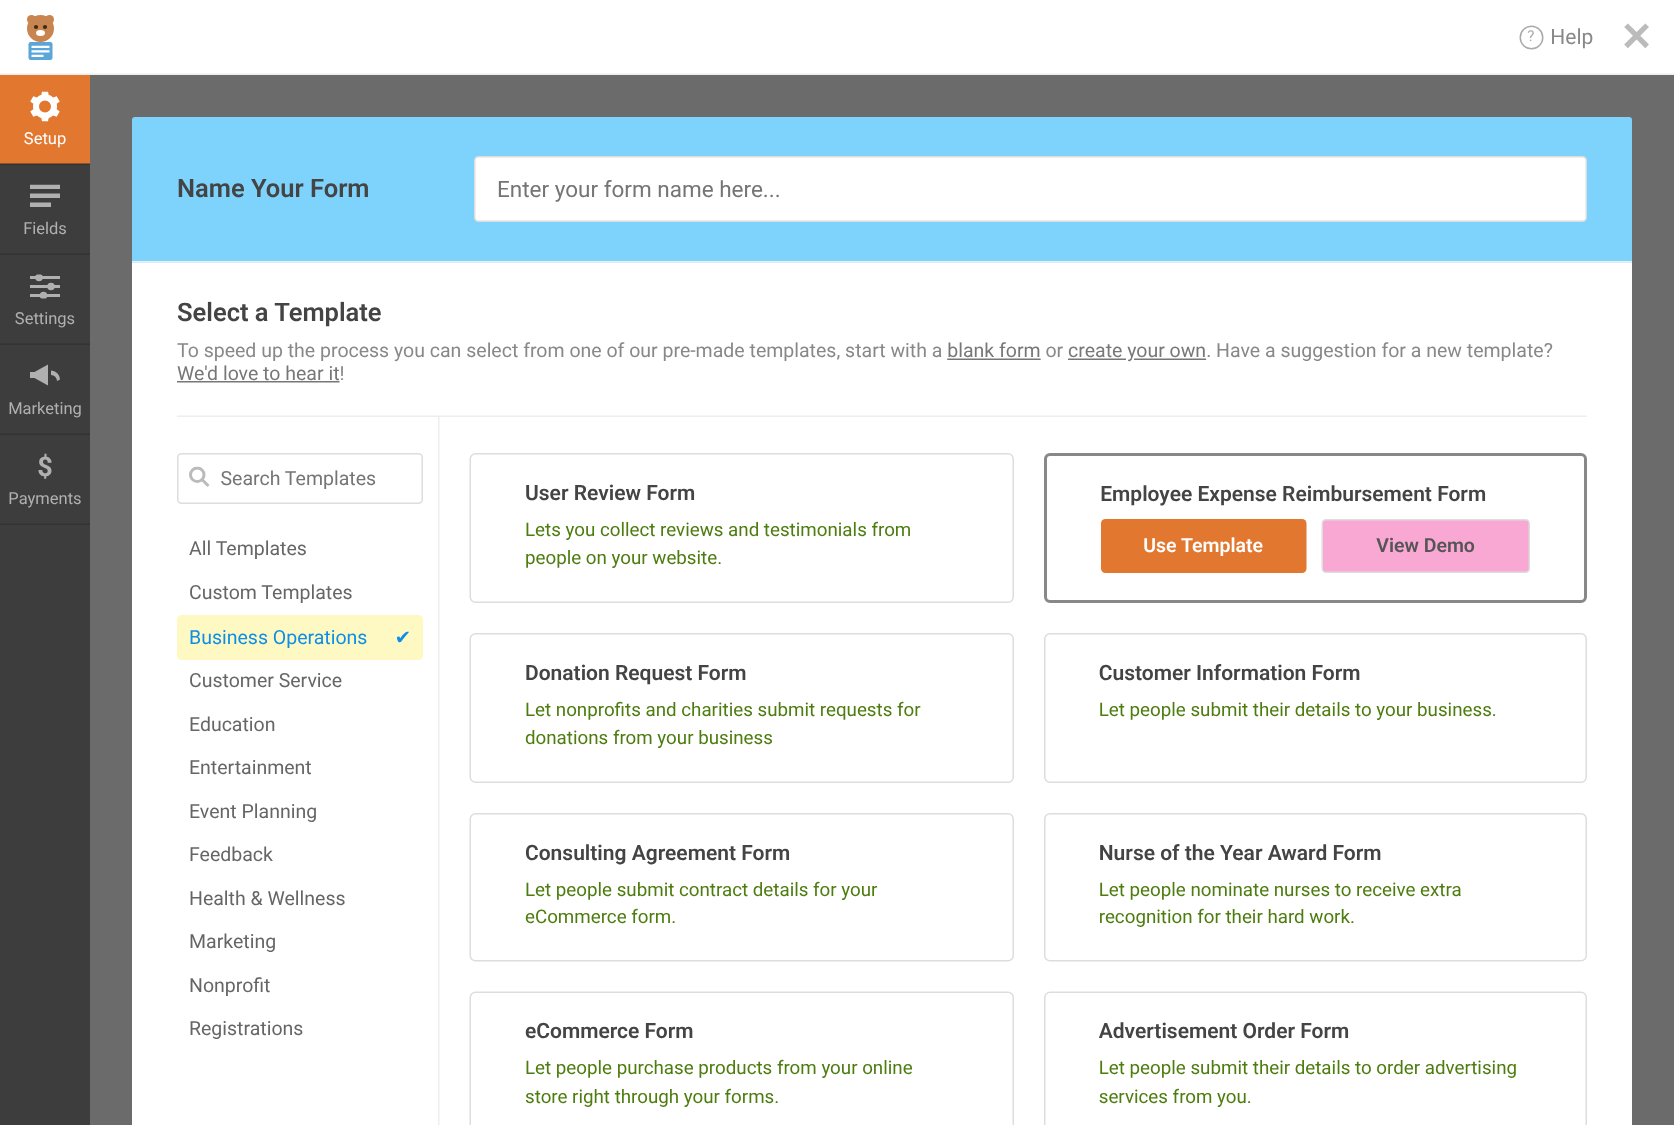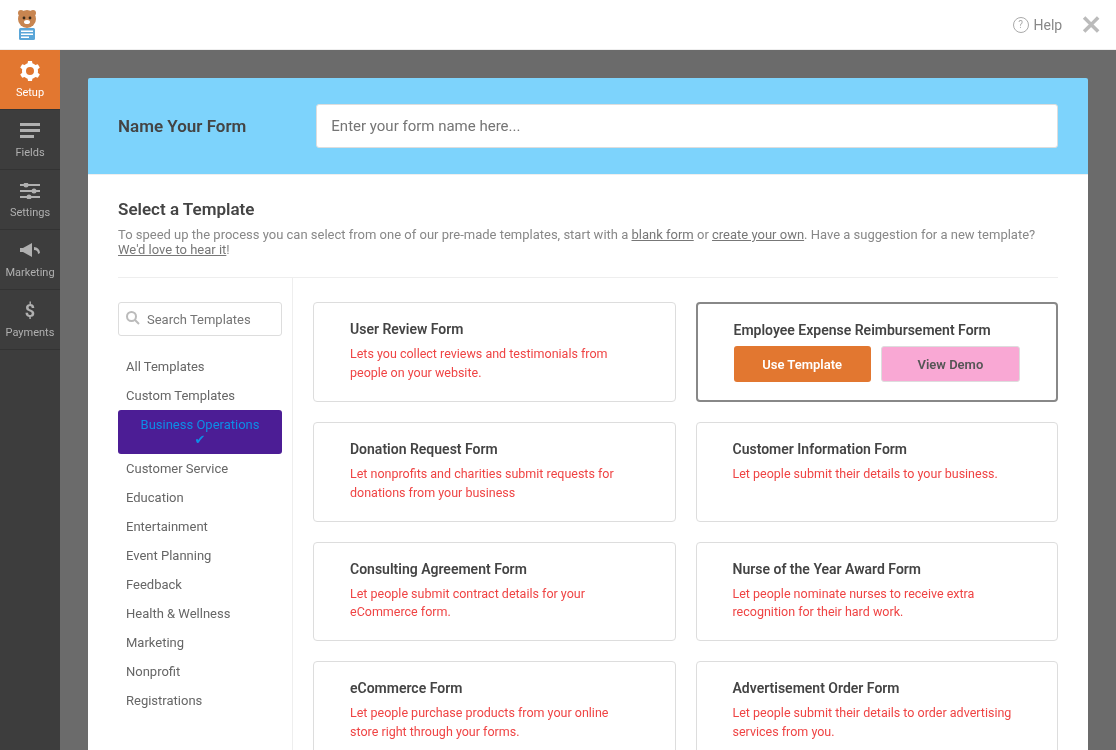--- a/index.html
+++ b/index.html
@@ -32,29 +32,29 @@
 .template-desc a { color: #777; text-decoration: underline; margin-top: 41px; }
 
 .template-body { display: flex; border-top: 1px solid #eee; padding-top: 0; }
 
 .template-left { width: 175px; padding: 24px 10px 0 0; border-right: 1px solid #eee; }
 .search-wrap { position: relative; margin-bottom: 16px; }
 .search-input { width: 100%; height: 34px; border: 1px solid #ddd; border-radius: 3px; padding: 0 10px 0 28px; font-size: 13px; color: #999; }
 .search-icon { position: absolute; left: 8px; top: 9px; color: #bbb; font-size: 14px; }
 .cat-list { display: flex; flex-direction: column; }
 .cat-item { padding: 7px 8px; font-size: 13px; color: #666; cursor: pointer; border-radius: 3px; display: flex; align-items: center; justify-content: space-between; }
-.cat-item.selected { background: #4c1d95; color: #0d8ee7; flex-direction: column; }
+.cat-item.selected { background: #fef9c3; color: #0d8ee7; }
 .cat-check { color: #0d8ee7; font-size: 13px; }
 
 .template-right { flex: 1; padding: 24px 0 20px 20px; }
 .template-grid { display: grid; grid-template-columns: 1fr 1fr; gap: 20px; }
 .tpl-card { border: 1px solid #ddd; border-radius: 4px; padding: 18px 36px; min-height: 92px; }
 .tpl-card.highlighted { border: 2px solid #888; }
 .tpl-title { font-size: 14px; font-weight: 600; color: #444; margin-bottom: 8px; }
-.tpl-desc { font-size: 12.5px; color: #ef4444; line-height: 1.5; }
+.tpl-desc { font-size: 12.5px; color: #4d7c0f; line-height: 1.5; }
 .tpl-actions { display: flex; gap: 10px; margin-top: 4px; }
 .btn { flex: 1; height: 36px; border-radius: 3px; font-size: 13px; font-weight: 600; cursor: pointer; display: flex; align-items: center; justify-content: center; }
 .btn-primary { background: #e27730; color: #fff; border: none; }
 .btn-secondary { background: #f9a8d4; color: #555; border: 1px solid #ddd; }
 </style>
 </head>
 <body>
 
 <div class="topbar">
   <div class="logo">

